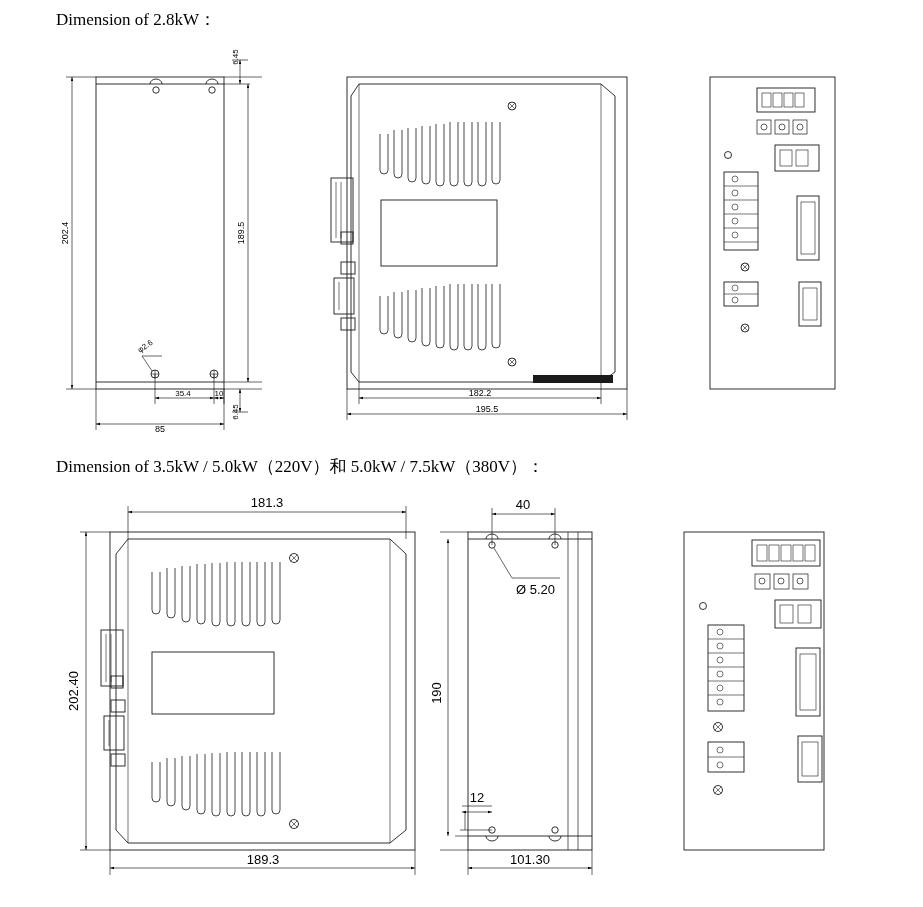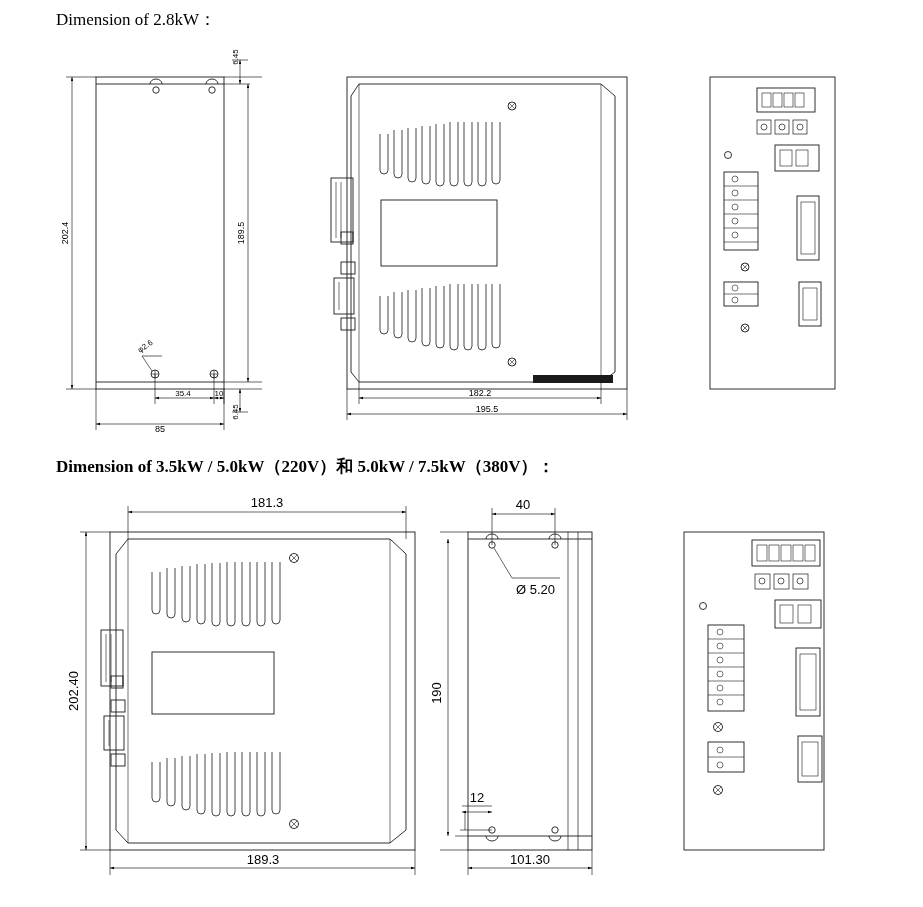--- a/index.html
+++ b/index.html
@@ -23,21 +23,21 @@
     padding-left: 36px;
   }
   .heading {
     position: absolute;
     font-family: "Liberation Serif", serif;
     font-size: 17px;
     color: #000;
     white-space: nowrap;
   }
   #heading-1 { left: 56px; top: 8px; }
-  #heading-2 { left: 56px; top: 455px; font-weight: bold; }
+  #heading-2 { left: 56px; top: 455px; }
 
   svg.draw {
     position: absolute;
     left: 0;
     top: 0;
     width: 923px;
     height: 907px;
   }
   .dimtext {
     font-family: "Liberation Sans", sans-serif;

